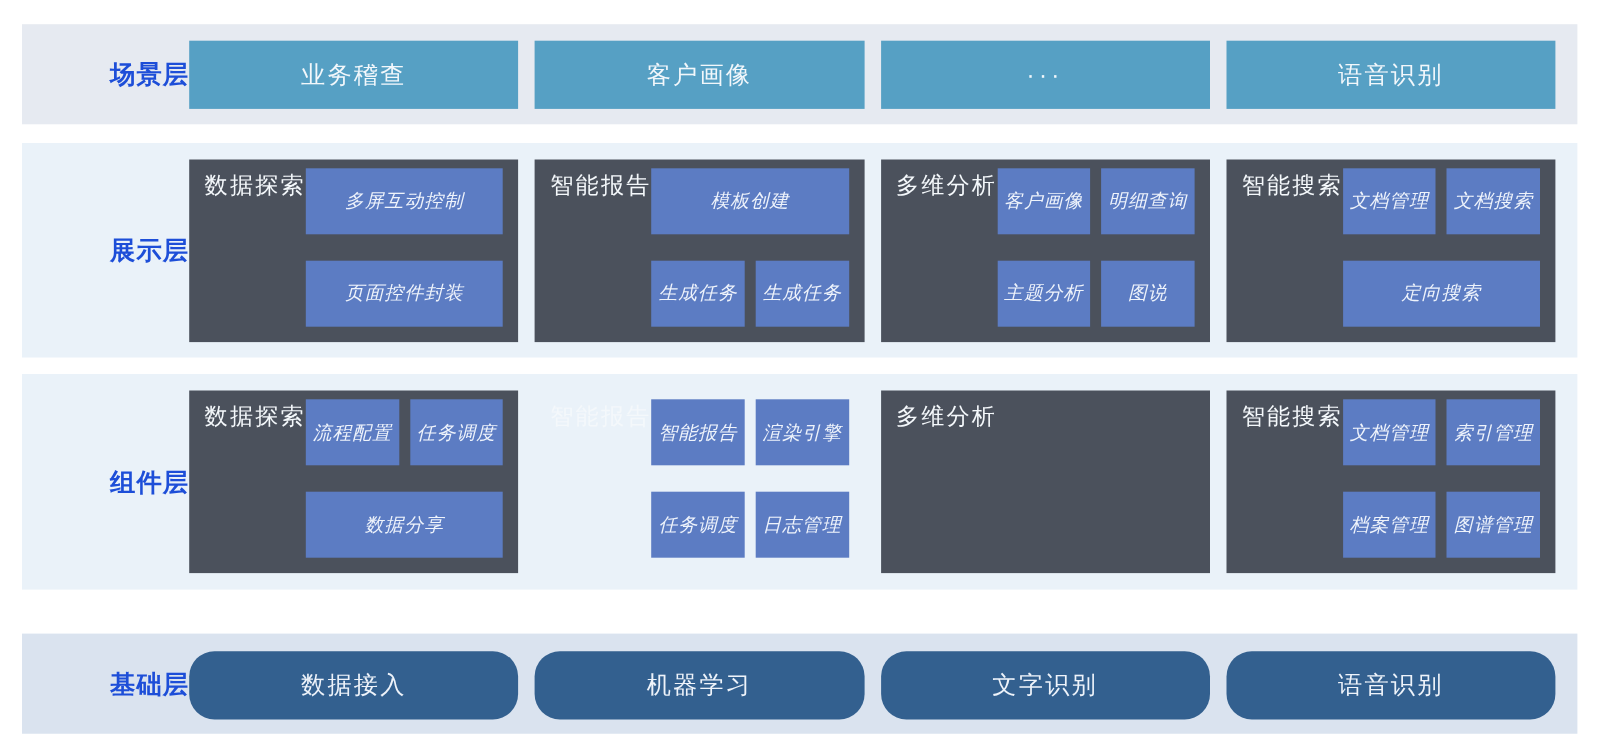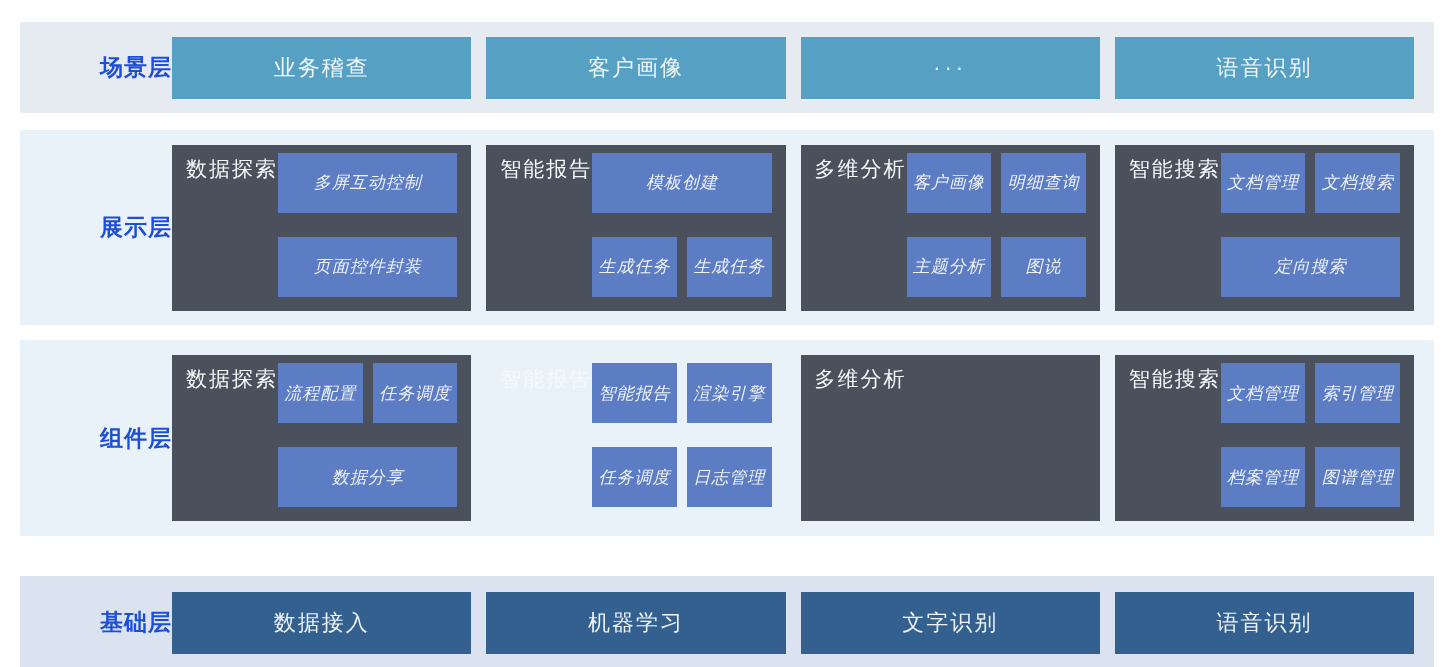--- a/index.html
+++ b/index.html
@@ -83,21 +83,21 @@
   .item.wide{flex:1 1 100%;}
 
   
   #band-base{top:576px;height:93px;background:#dae3ef;}
   #band-base .band-body{align-items:center;}
   .base-card{
     flex:1 1 0;
     height:62px;
     background:#33608f;
     display:flex;align-items:center;justify-content:center;
-    color:#eef3fa;font-size:22px;letter-spacing:2px;
+    color:#eef3fa;font-size:22px;letter-spacing:2px;border-radius:23px;
   }
 </style>
 </head>
 <body>
 
 <div class="diagram">
 
   <div class="band" id="band-scene">
     <div class="band-label">场景层</div>
     <div class="band-body">

